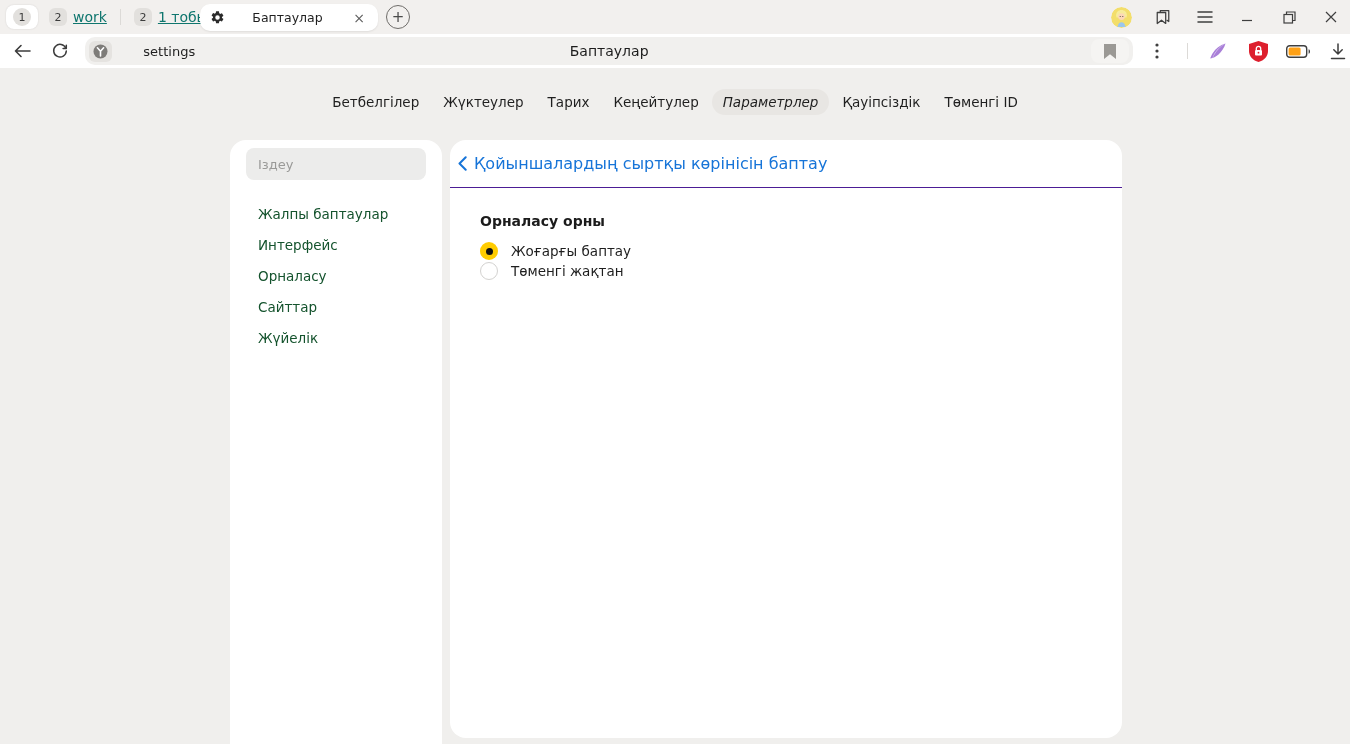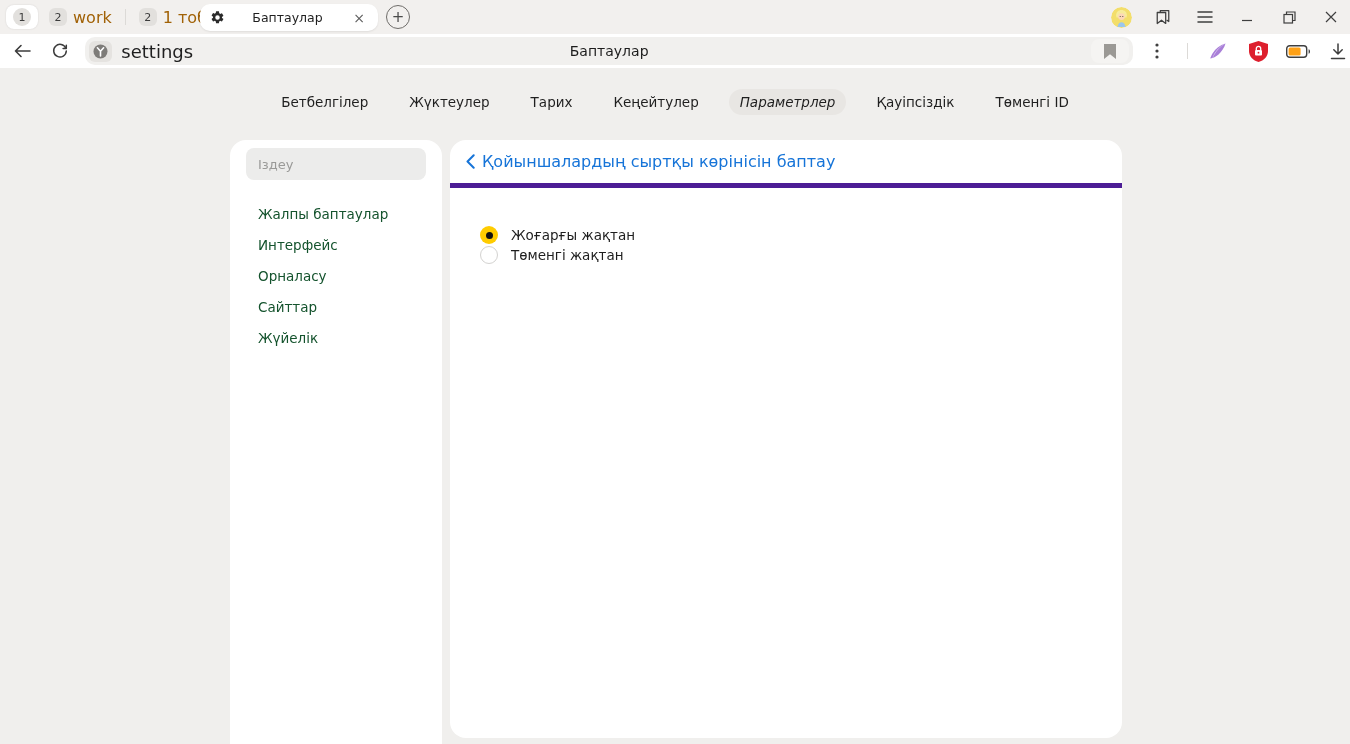--- a/index.html
+++ b/index.html
@@ -6,57 +6,57 @@
   html,body { width:1350px; height:744px; font-family:"DejaVu Sans","Liberation Sans",sans-serif; }
   .window { position:relative; width:1350px; height:744px; background:#f0efed; overflow:hidden; }
 
   
   .tabbar { position:absolute; top:0; left:0; right:0; height:34px; background:#f2f0ee; display:flex; align-items:center; }
   .tab-groups { display:flex; align-items:center; margin-left:6px; gap:4px; }
   .group-pill { display:flex; align-items:center; gap:6px; padding:3px 7px; border-radius:8px; cursor:pointer; }
   .group-pill.current { background:#ffffff; box-shadow:0 0 2px rgba(0,0,0,.12); }
   .group-badge { min-width:18px; height:18px; padding:0 4px; background:#e2e0dd; border-radius:6px; font-size:11px; color:#3c3c3c; display:flex; align-items:center; justify-content:center; }
   .group-badge.round { border-radius:50%; }
-  .group-label { font-size:16px; color:#a16207; }
+  .group-label { font-size:14px; color:#0f766e;text-decoration:underline; }
   .vdiv { width:1px; height:16px; background:#dcdad7; margin:0 2px; }
   .chev-btn { width:24px; height:24px; display:flex; align-items:center; justify-content:center; cursor:pointer; }
 
   .active-tab { position:absolute; left:200px; top:4px; width:178px; height:27px; background:#ffffff; border-radius:10px; display:flex; align-items:center; padding:0 10px; box-shadow:0 1px 2px rgba(0,0,0,.08); cursor:pointer; }
   .active-tab .tab-title { flex:1; text-align:center; font-size:12.5px; color:#1f1f1f; white-space:nowrap; overflow:hidden; }
   .tab-close { width:18px; height:18px; display:flex; align-items:center; justify-content:center; color:#5f5f5f; font-size:14px; cursor:pointer; }
   .newtab-btn { position:absolute; left:386px; top:5px; width:24px; height:24px; border:1.4px solid #6f6d6a; border-radius:50%; display:flex; align-items:center; justify-content:center; font-size:15px; color:#4a4a4a; cursor:pointer; background:transparent; }
 
   .tabbar-right { position:absolute; right:8px; top:0; height:34px; display:flex; align-items:center; gap:20px; }
   .tbr-btn { display:flex; align-items:center; justify-content:center; width:22px; height:22px; cursor:pointer; }
   .avatar { width:21px; height:21px; border-radius:50%; overflow:hidden; }
 
   
   .toolbar { position:absolute; top:34px; left:0; right:0; height:34px; background:#ffffff; display:flex; align-items:center; }
   .nav-btn { width:30px; height:28px; display:flex; align-items:center; justify-content:center; margin-left:8px; cursor:pointer; border-radius:6px; }
   .urlbar { position:relative; margin-left:10px; width:1060px; height:28px; background:#f1f0ee; border-radius:10px; display:flex; align-items:center; padding:0 6px 0 4px; cursor:text; }
   .site-badge { width:23px; height:21px; background:#e5e3e0; border-radius:6px; display:flex; align-items:center; justify-content:center; margin-right:9px; }
-  .url-text { font-size:18px; color:#1f1f1f; }
+  .url-text { font-size:13px; color:#1f1f1f;margin-left:22px; }
   .urlbar-title { position:absolute; left:50%; transform:translateX(-50%); font-size:14px; color:#1c1c1c; white-space:nowrap; }
   .urlbar-flag { position:absolute; right:4px; top:2px; width:38px; height:24px; background:#f5f4f2; border-radius:8px; display:flex; align-items:center; justify-content:center; cursor:pointer; }
   .toolbar-actions { display:flex; align-items:center; gap:16px; margin-left:12px; }
   .ta-btn { width:24px; height:24px; display:flex; align-items:center; justify-content:center; cursor:pointer; }
 
   
-  .nav-tabs { position:absolute; top:89px; left:0; right:0; display:flex; justify-content:center; align-items:center; gap:19px; }
+  .nav-tabs { position:absolute; top:89px; left:0; right:0; display:flex; justify-content:center; align-items:center; gap:2px; }
   .nav-tab { font-size:13.5px; color:#1f1f1f; padding:5px 11px; border-radius:14px; cursor:pointer; white-space:nowrap; }
   .nav-tab.active { background:#e8e6e3;font-style:italic; }
 
   .sidebar-card { position:absolute; left:230px; top:140px; width:212px; height:729px; background:#ffffff; border-radius:16px; }
   .search-input { display:block; margin:8px auto 0; width:180px; height:32px; background:#ececeb; border:none; border-radius:8px; padding:0 12px; font-size:13px; color:#1f1f1f; font-family:inherit; outline:none; }
   .search-input::placeholder { color:#9a9a98; }
   .sidebar-list { margin-top:18px; }
   .sidebar-item { padding:7.5px 16px 7.5px 28px; font-size:13.5px; color:#14532d; cursor:pointer; }
 
   .main-card { position:absolute; left:450px; top:140px; width:672px; height:598px; background:#ffffff; border-radius:16px; }
-  .main-header { height:48px; display:flex; align-items:center; padding:0 16px; border-bottom:5px solid #4c1d95; cursor:pointer; }
+  .main-header { height:48px; display:flex; align-items:center; padding:0 8px; border-bottom:1px solid #4c1d95; cursor:pointer; }
   .main-header .hdr-title { font-size:16px; color:#1674d8; margin-left:7px; }
   .main-body { padding:25px 30px; }
   .section-title { font-size:14px; font-weight:bold; color:#1b1b1b; }
   .radio-row { display:flex; align-items:center; margin-top:13px; cursor:pointer; }
   .radio-row + .radio-row { margin-top:2px; }
   .radio-circle { width:18px; height:18px; border-radius:50%; position:relative; flex:0 0 18px; }
   .radio-circle.on { background:#ffcc00; }
   .radio-circle.on::after { content:""; position:absolute; left:5.5px; top:5.5px; width:7px; height:7px; border-radius:50%; background:#111; }
   .radio-circle.off { background:#fff; border:1px solid #d3d2d0; }
   .radio-label { margin-left:13px; font-size:13.5px; color:#1e1e1e; }
@@ -262,23 +262,24 @@
   <div class="main-card">
     <div class="main-header">
       <span>
         <svg width="9" height="15" viewBox="0 0 9 15" fill="none" stroke="#1674d8" stroke-width="2" stroke-linecap="round" stroke-linejoin="round">
             <path d="M7.7 1.3L1.5 7.5l6.2 6.2"></path>
           </svg>
       </span>
       <span class="hdr-title">Қойыншалардың сыртқы көрінісін баптау</span>
     </div>
     <div class="main-body">
+      <div class="section-title">Орналасу орны</div>
       <div class="radio-row">
         <span class="radio-circle on"></span>
-        <span class="radio-label">Жоғарғы жақтан</span>
+        <span class="radio-label">Жоғарғы баптау</span>
       </div>
       <div class="radio-row">
         <span class="radio-circle off"></span>
         <span class="radio-label">Төменгі жақтан</span>
       </div>
     </div>
   </div>
 
 </div>
 

